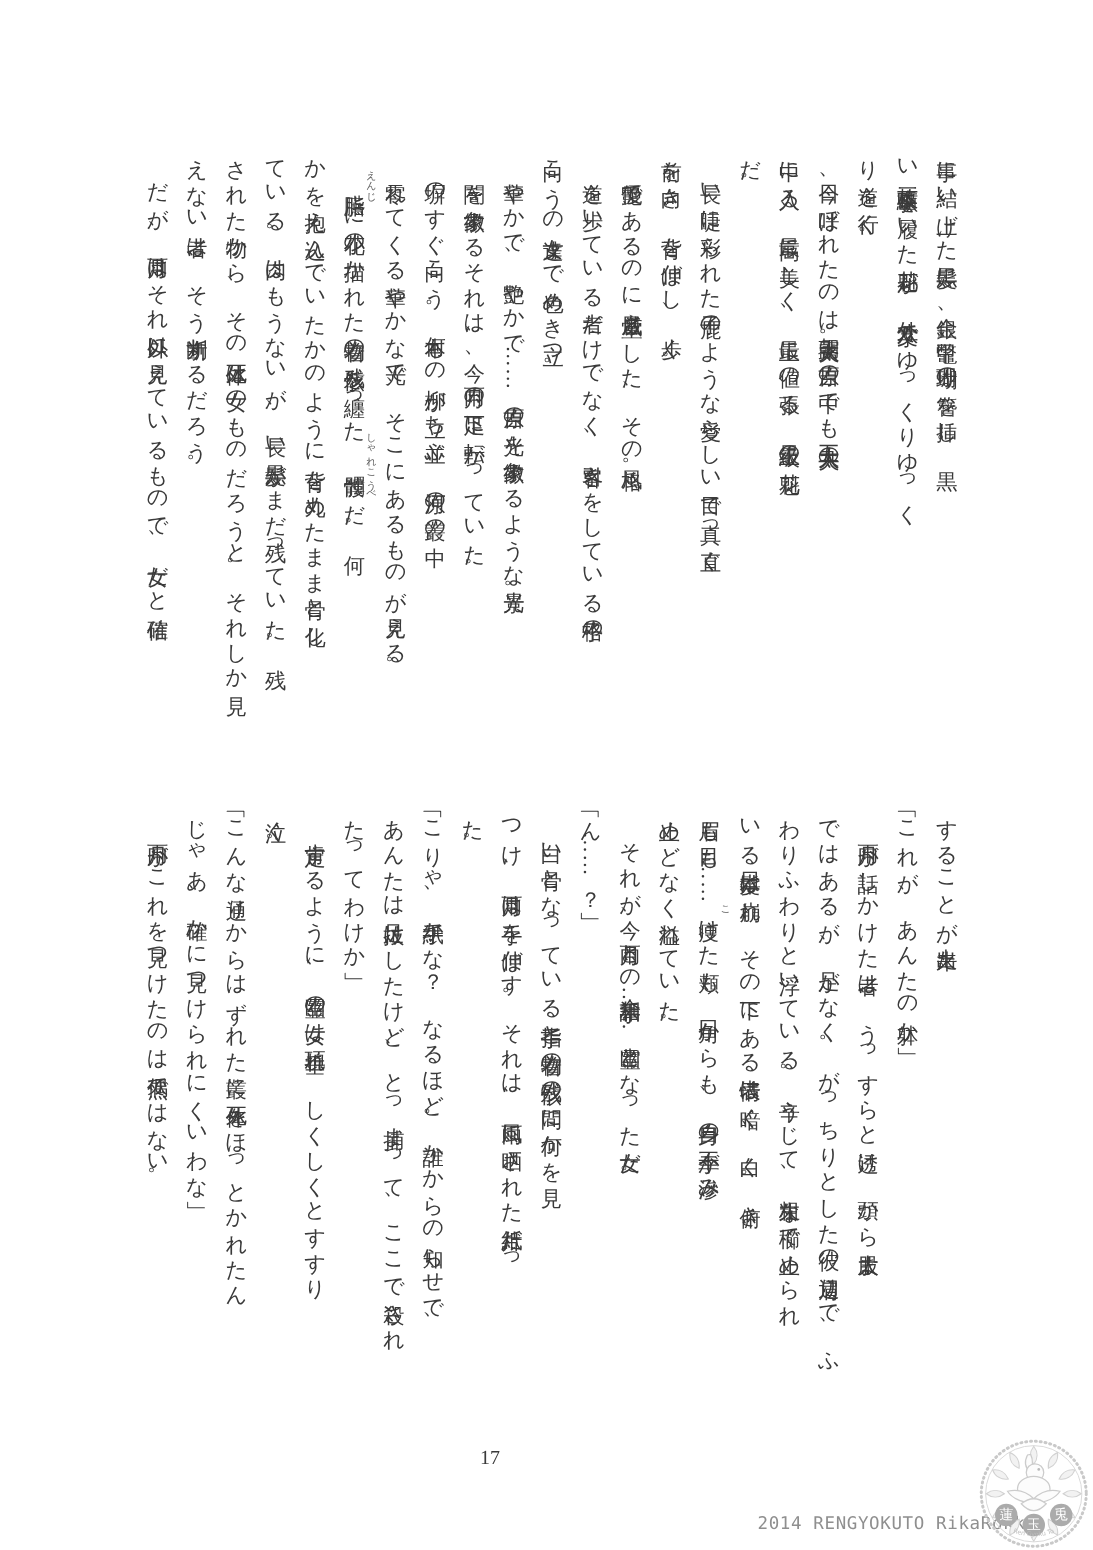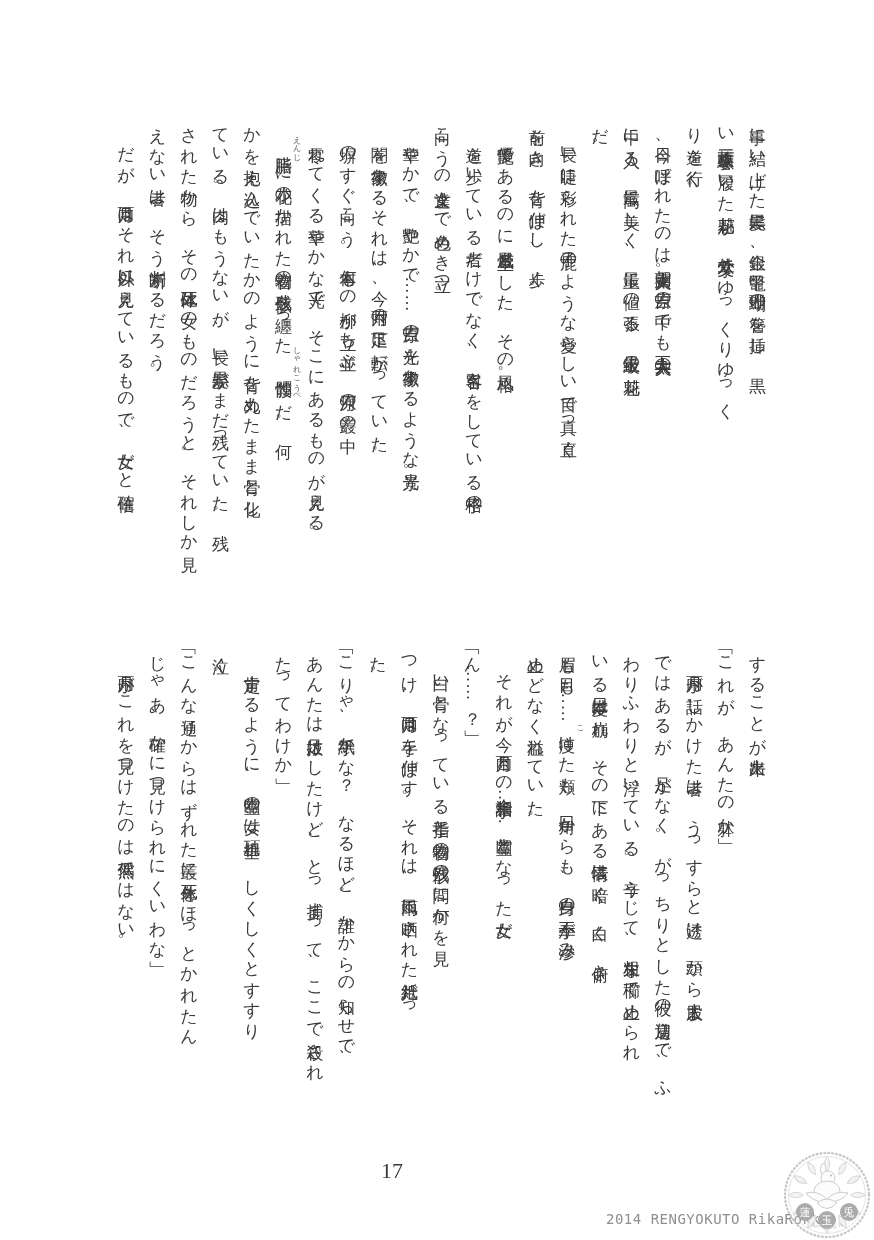--- a/index.html
+++ b/index.html
@@ -26,21 +26,21 @@
   }
   .vblock.top{top:116px;}
   .vblock.bottom{top:644px;}
   .tcol{margin:0;}
   ruby{ruby-align:center;}
   rt{font-size:8px;letter-spacing:0;color:#5a5a5a;font-family:inherit;}
   
   .pageno{
     position:absolute;top:1158px;left:0;width:784px;
     text-align:center;
-    font-size:22px;color:#3a3a3a;
+    font-size:16px;color:#3a3a3a;
     font-family:"Liberation Serif","DejaVu Serif",serif;
   }
   .credit{
     position:absolute;top:1211px;left:606px;
     font-family:"DejaVu Sans Mono","Liberation Mono",monospace;
     font-size:14px;letter-spacing:0.5px;
     color:#8f8f8f;white-space:nowrap;
   }
   .stamp{
     position:absolute;left:781px;top:1151px;

